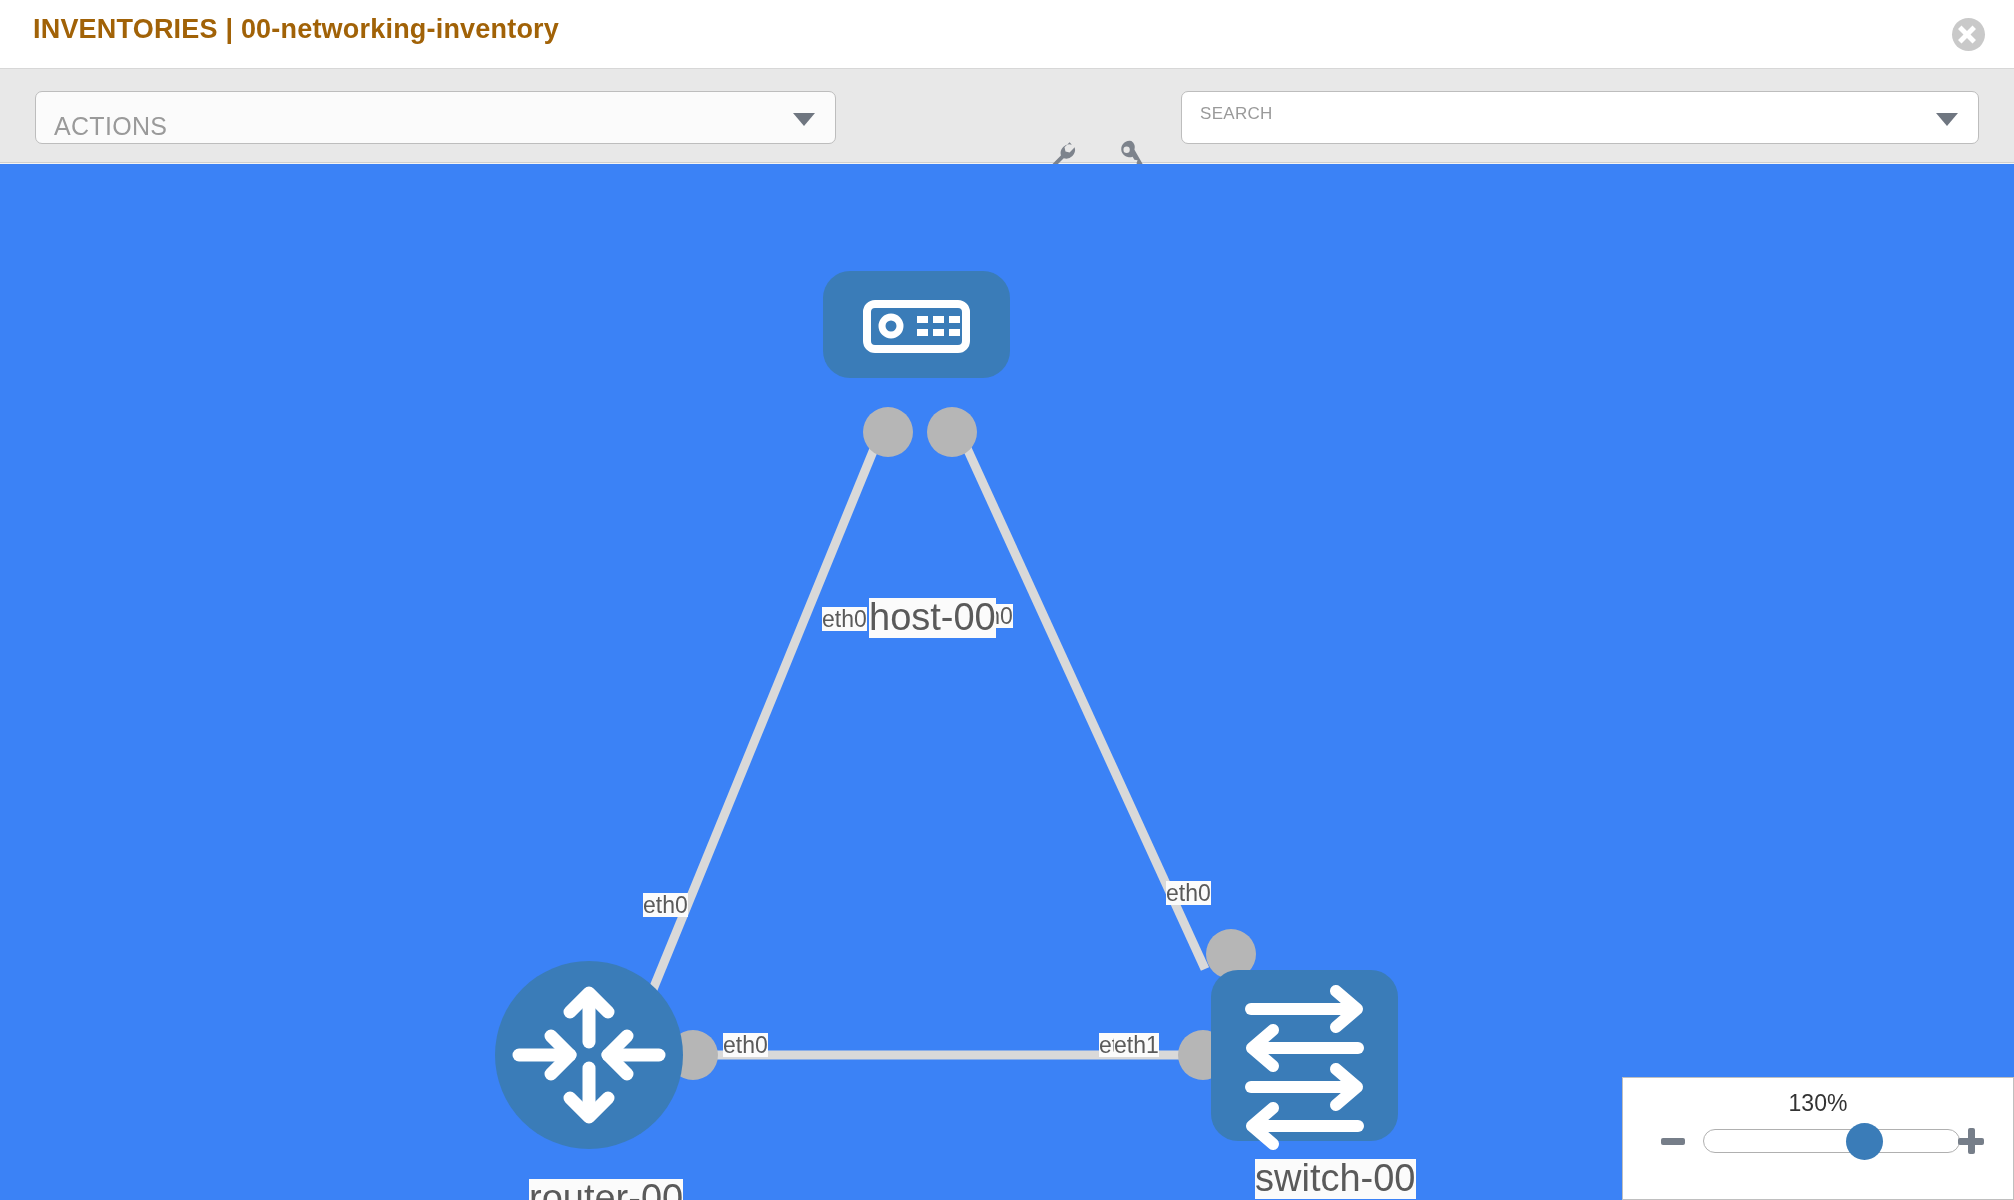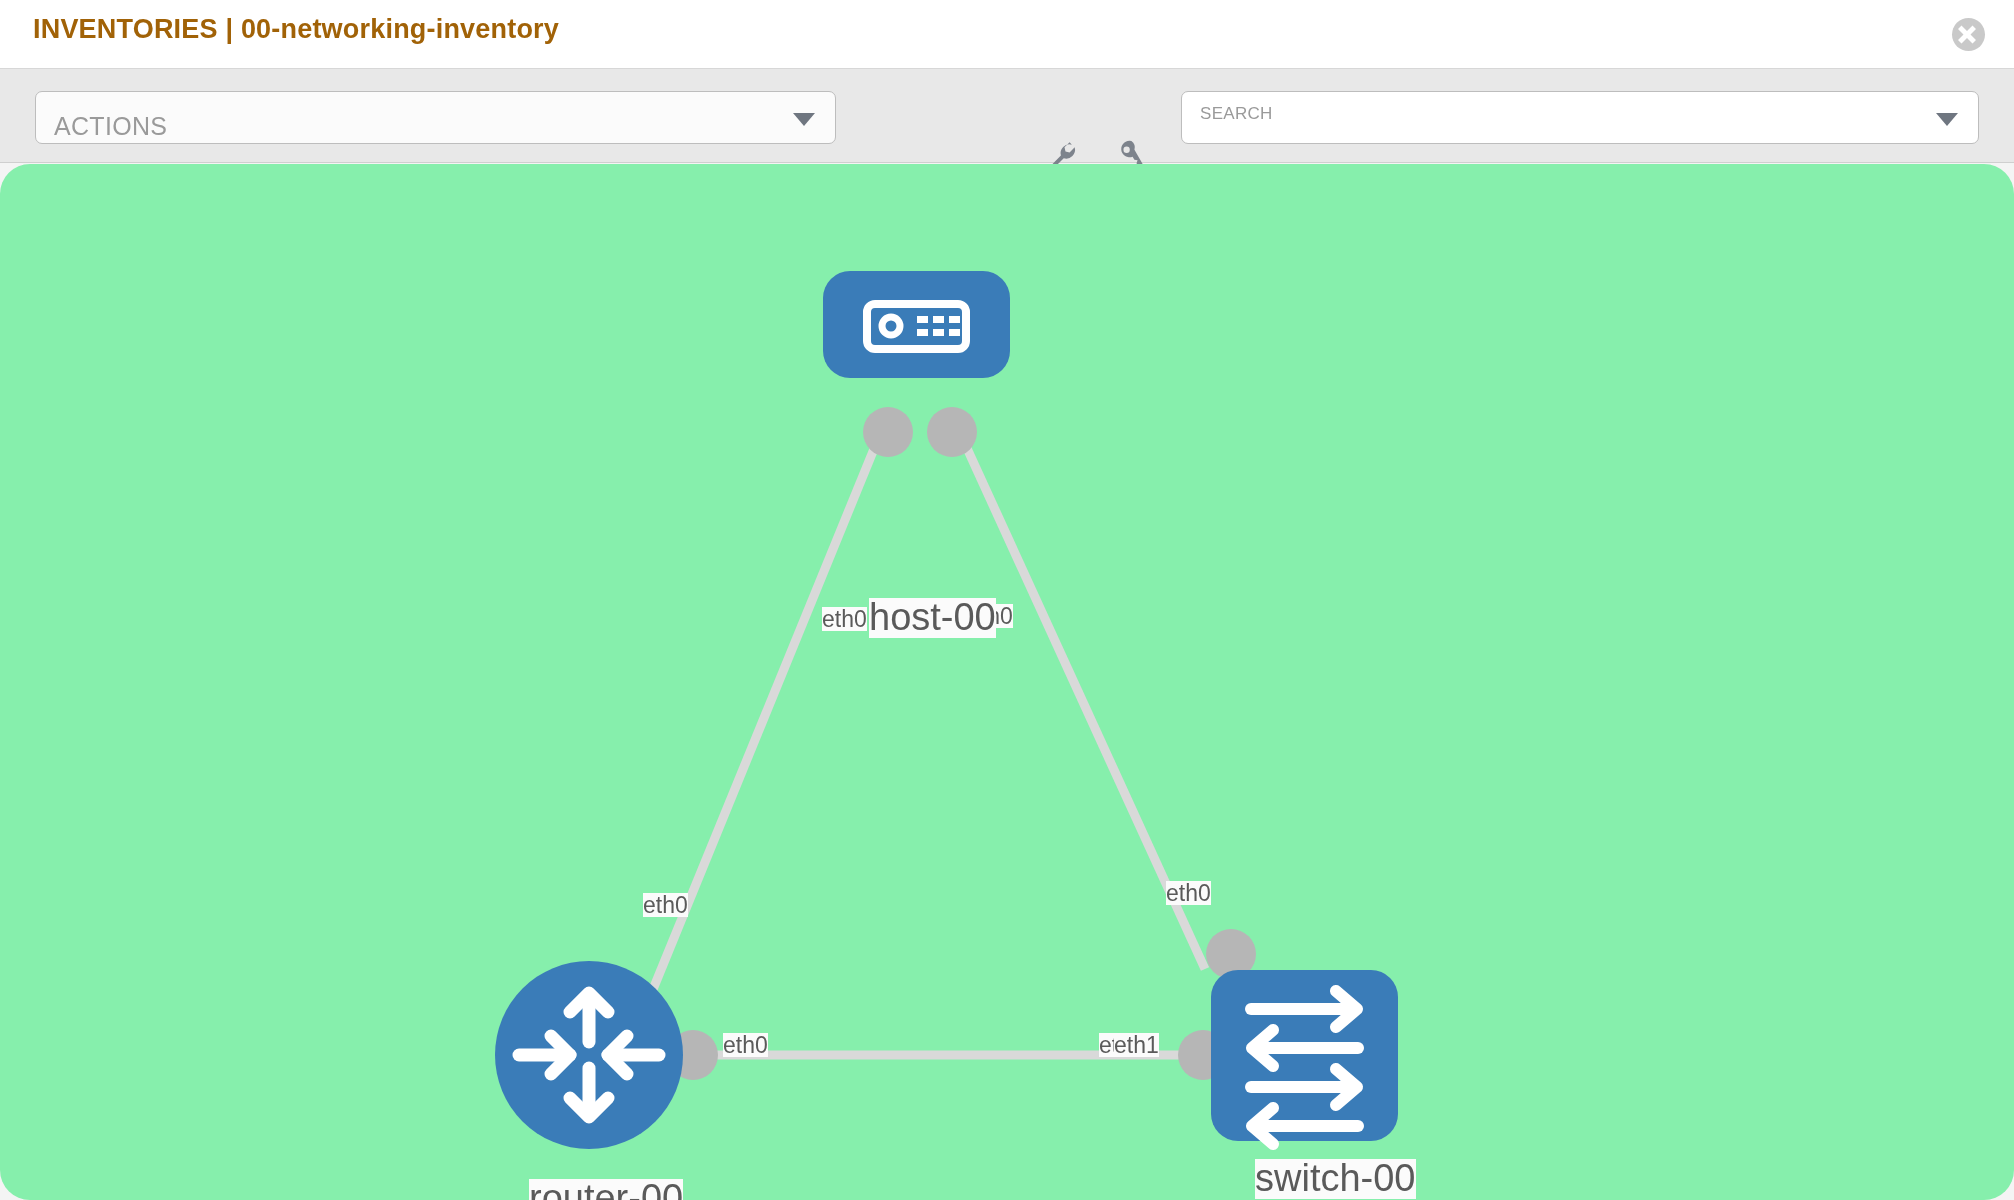--- a/index.html
+++ b/index.html
@@ -72,23 +72,22 @@
   }
   .search-select .sel-label {
     position: absolute; left: 18px; top: 12px;
     font-size: 17px; color: #9a9a9a; letter-spacing: .3px;
   }
 
   
   .canvas {
     position: absolute; top: 164px; left: 0;
     width: 2014px; height: 1036px;
-    background: #86efac;
+    background: #3b82f6;
     overflow: hidden;
-    border-radius: 30px;
   }
   .topology-svg { position: absolute; top: 0; left: 0; }
 
   
   .nlabel {
     position: absolute;
     background: #fbfbfb;
     color: #5a5a5a;
     white-space: nowrap;
     line-height: 1.05;
@@ -250,15 +249,23 @@
     <div class="nlabel if-label" style="left:643px;  top:729px;">eth0</div>
     <div class="nlabel if-label" style="left:1166px; top:717px;">eth0</div>
     <div class="nlabel if-label" style="left:723px;  top:869px;">eth0</div>
     <div class="nlabel if-label" style="left:1099px; top:869px;">eth0</div>
     <div class="nlabel if-label" style="left:1114px; top:869px;">eth1</div>
 
     <div class="nlabel node-name" style="left:869px;  top:434px;">host-00</div>
     <div class="nlabel node-name" style="left:529px;  top:995px;margin-top:20px;">router-00</div>
     <div class="nlabel node-name" style="left:1245px; top:995px;margin-left:10px;">switch-00</div>
 
+    <div class="zoom-panel" style="left:1622px; top:913px;">
+      <div class="zoom-pct">130%</div>
+      <div class="zoom-minus"></div>
+      <div class="zoom-track">
+        <div class="zoom-thumb"></div>
+      </div>
+      <div class="zoom-plus"></div>
+    </div>
 
   </div>
 </div>
 
 </body></html>

